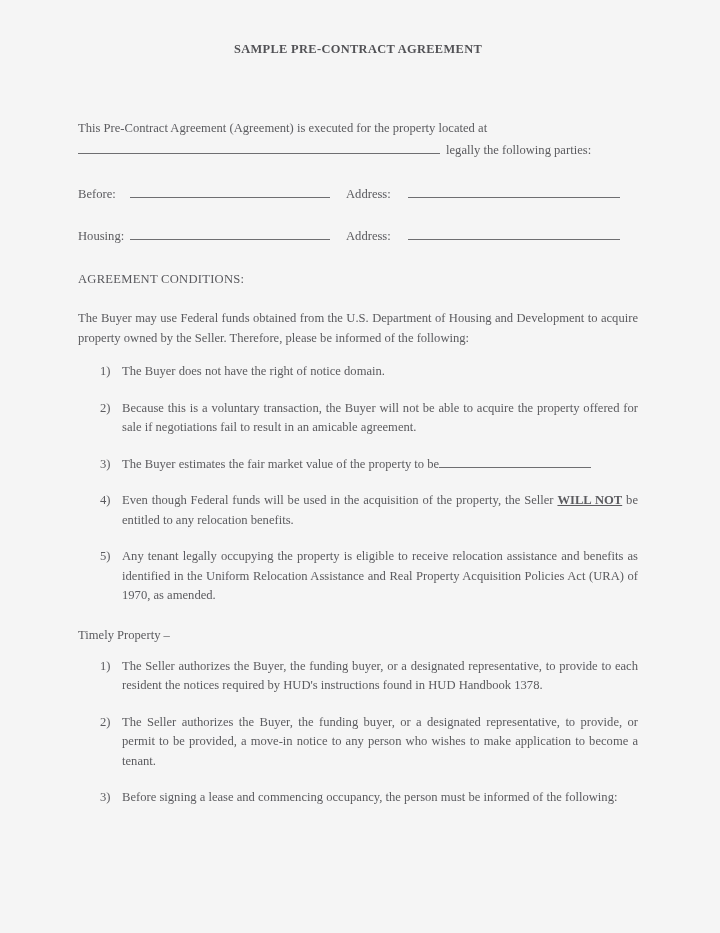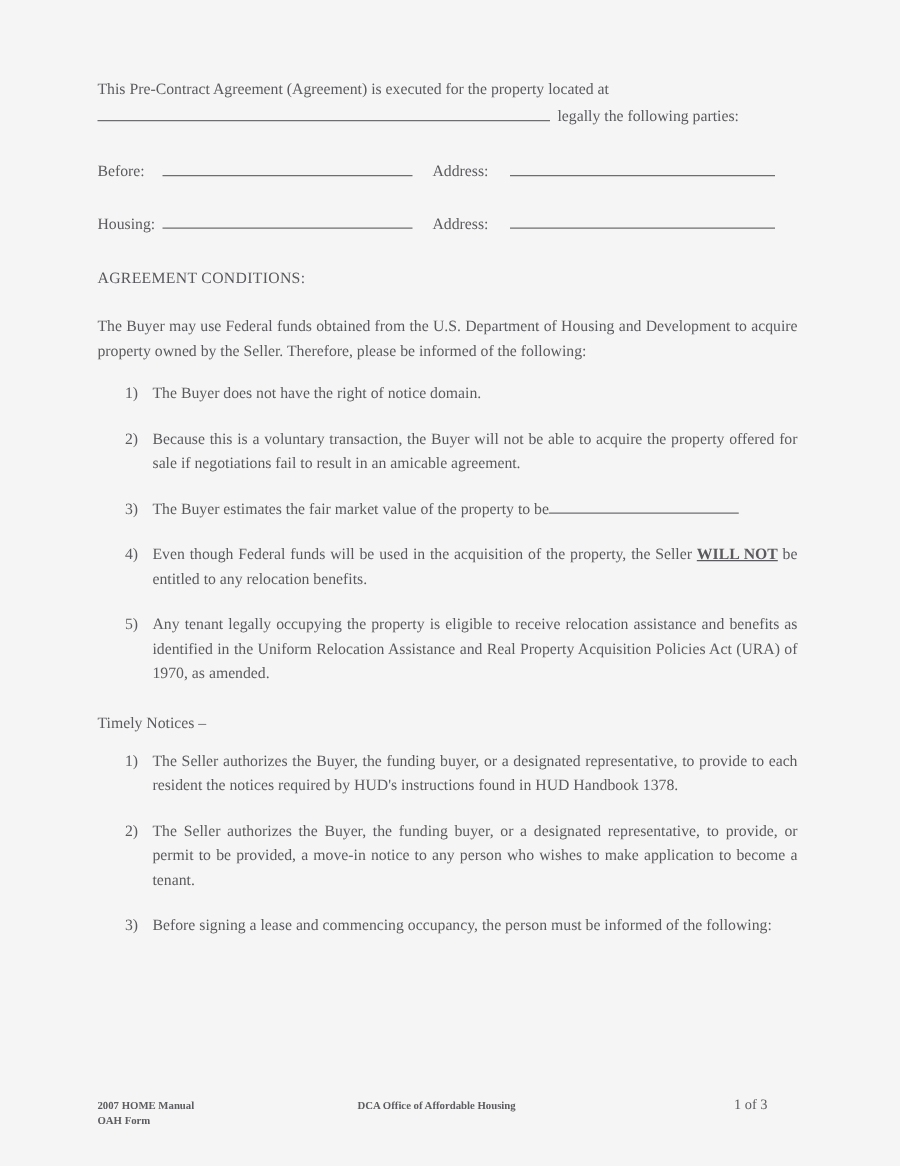--- a/index.html
+++ b/index.html
@@ -156,20 +156,21 @@
   .footer-center { font-weight: bold; width: 230px; text-align: left; padding-top: 0px; }
   .footer-right { font-size: 11.5px; font-weight: normal; text-align: right; width: 70px; }
 </style>
 </head>
 <body>
 
 <div class="page">
 
   <div class="content">
 
+    <div class="doc-title">SAMPLE PRE-CONTRACT AGREEMENT</div>
 
     <div class="intro">
       <span class="intro-line1">This Pre-Contract Agreement (Agreement) is executed for the property located at</span>
       <span class="blank-row">
         <span class="rule rule-wide"></span>
         <span>legally the following parties:</span>
       </span>
     </div>
 
     <div class="party-block">
@@ -208,43 +209,33 @@
       <li>
         <span class="num">4)</span>
         <span>Even though Federal funds will be used in the acquisition of the property, the Seller </span><u class="strong-underline">WILL NOT</u><span> be entitled to any relocation benefits.</span>
       </li>
       <li>
         <span class="num">5)</span>
         <span>Any tenant legally occupying the property is eligible to receive relocation assistance and benefits as identified in the Uniform Relocation Assistance and Real Property Acquisition Policies Act (URA) of 1970, as amended.</span>
       </li>
     </ol>
 
-    <div class="sub-heading">Timely Notices –</div>
+    <div class="sub-heading">Timely Property –</div>
 
     <ol class="numlist">
       <li>
         <span class="num">1)</span>
         <span>The Seller authorizes the Buyer, the funding buyer, or a designated representative, to provide to each resident the notices required by HUD's instructions found in HUD Handbook 1378.</span>
       </li>
       <li>
         <span class="num">2)</span>
         <span>The Seller authorizes the Buyer, the funding buyer, or a designated representative, to provide, or permit to be provided, a move-in notice to any person who wishes to make application to become a tenant.</span>
       </li>
       <li>
         <span class="num">3)</span>
         <span>Before signing a lease and commencing occupancy, the person must be informed of the following:</span>
       </li>
     </ol>
 
   </div>
 
-  <div class="footer">
-    <div class="footer-inner">
-      <div class="footer-left">
-        <div>2007 HOME Manual</div>
-        <div>OAH Form</div>
-      </div>
-      <div class="footer-center">DCA Office of Affordable Housing</div>
-      <div class="footer-right">1 of 3</div>
-    </div>
-  </div>
 
 </div>
 
 </body></html>

